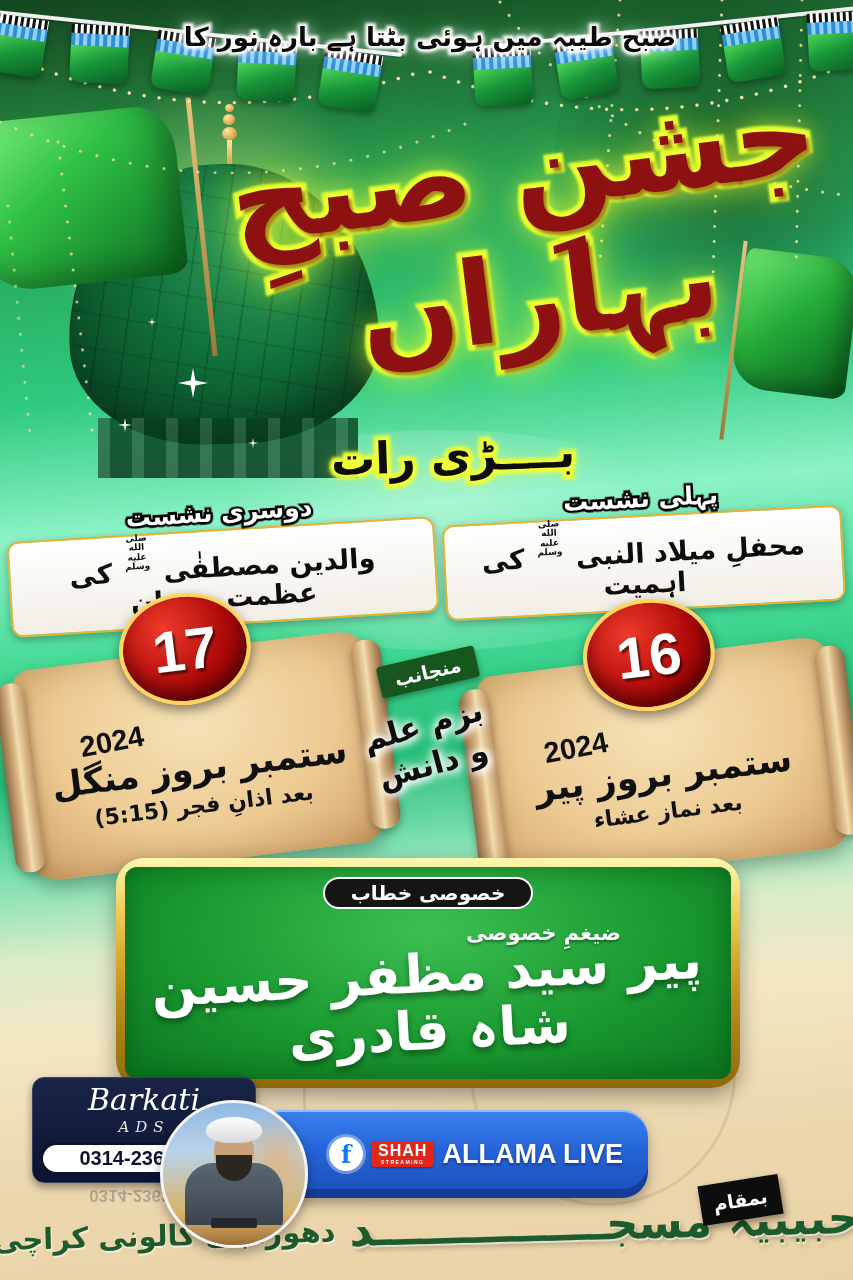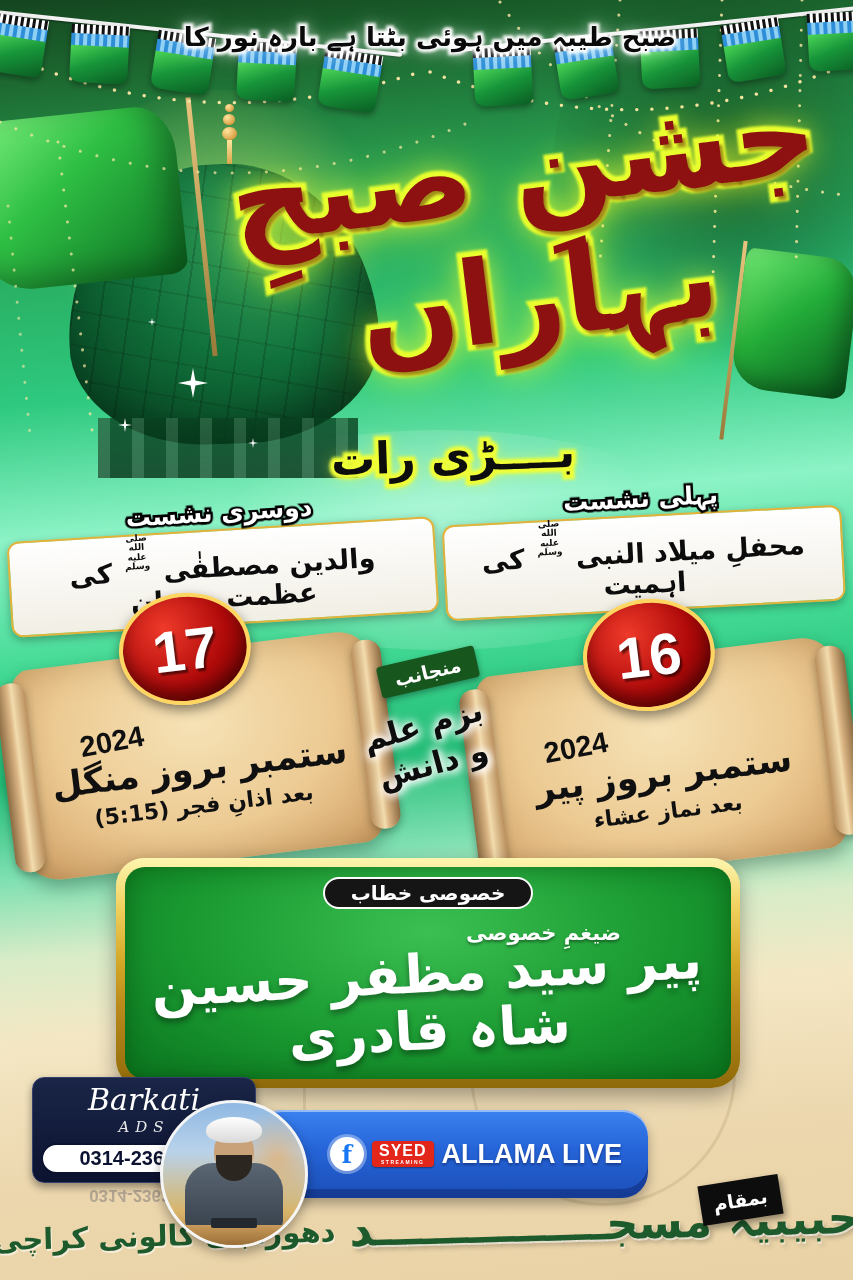--- a/index.html
+++ b/index.html
@@ -116,21 +116,21 @@
     text-shadow:0 0 8px #fff,0 0 14px #fff,2px 2px 8px #fff;}
 
   
   .arch-circle{position:absolute;left:470px;top:940px;width:260px;height:260px;border:3px solid rgba(120,90,40,.14);border-radius:50%;z-index:1;}
   .arch-bar{position:absolute;left:246px;top:900px;width:54px;height:230px;border:3px solid rgba(120,90,40,.14);border-radius:10px 10px 0 0;z-index:1;}
 
   
   .banner{position:absolute;left:116px;top:858px;width:624px;height:230px;z-index:6;border-radius:28px;padding:9px;box-sizing:border-box;
     background:linear-gradient(180deg,#fdf6b0 0%,#f0cf5c 22%,#d4a827 45%,#b9891a 65%,#8f6a0a 100%);
     box-shadow:0 8px 20px rgba(0,0,0,.35);}
-  .banner-inner{width:100%;height:100%;border-radius:20px;position:relative;display:flex;flex-direction:column;align-items:center;
+  .banner-inner{width:100%;height:100%;border-radius:12px;position:relative;display:flex;flex-direction:column;align-items:center;
     background:radial-gradient(ellipse at 50% 30%,#3bbf52,#1a9a31 55%,#0e7d23 90%);
     box-shadow:inset 0 0 26px rgba(0,60,0,.45);}
   .banner-tag{margin-top:10px;background:#151515;border:2px solid #fff;border-radius:999px;color:#fff;font-size:20px;font-weight:bold;padding:2px 26px;}
   .banner-pre{position:absolute;top:54px;right:110px;color:#fff;font-size:21px;font-weight:bold;text-shadow:0 2px 3px rgba(0,0,0,.4);}
   .banner-name{margin-top:36px;width:560px;text-align:center;transform:rotate(-3deg);color:#fff;font-size:53px;line-height:1.08;font-weight:bold;
     text-shadow:0 4px 6px rgba(0,0,0,.4);}
 
   
   .designer{position:absolute;left:32px;top:1074px;width:224px;z-index:7;text-align:center;font-family:"Liberation Sans",sans-serif;}
   .d-head{font-size:19px;font-weight:bold;color:#fff;letter-spacing:.5px;
@@ -364,21 +364,21 @@
     </div>
     <div class="d-reflect">0314-2363236</div>
   </div>
 
   <div class="livebar">
     <div class="lrow">
       <div class="fb-circle">
         <span>f</span>
       </div>
       <div class="live-badge">
-        <span class="lv">SYED</span>
+        <span class="lv">SHAH</span>
         <span class="st">STREAMING</span>
       </div>
       <span class="l1">ALLAMA LIVE</span>
     </div>
   </div>
 
   <div class="photo">
     <div class="ph-glow"></div>
     <div class="ph-body"></div>
     <div class="ph-head"></div>

